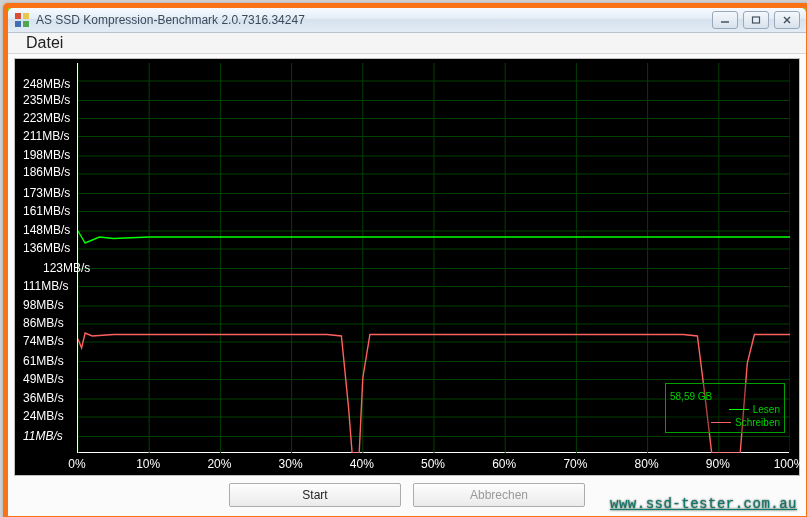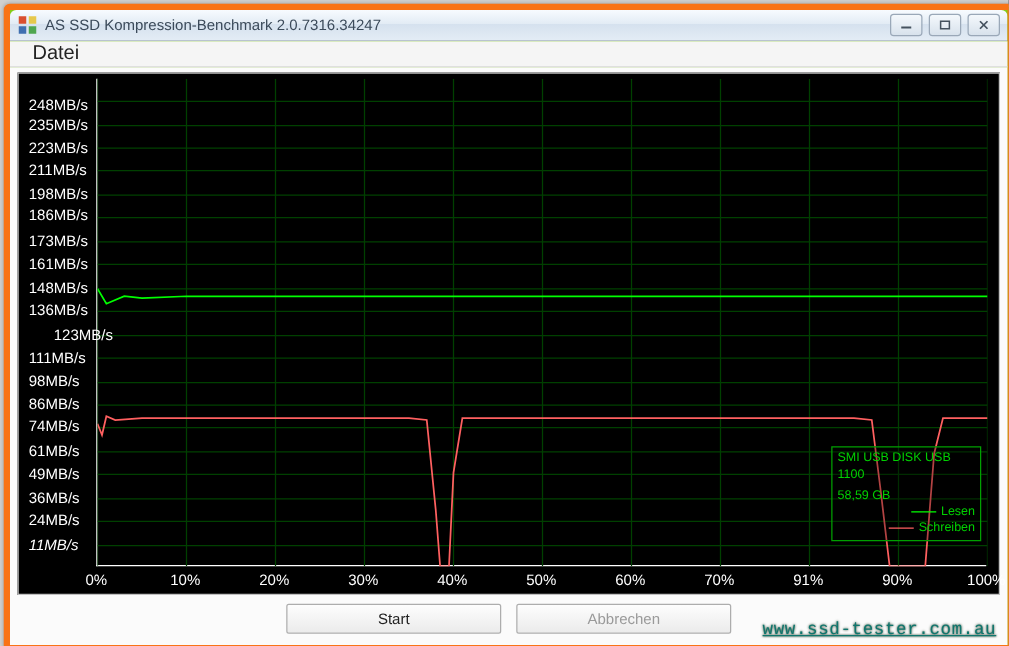--- a/index.html
+++ b/index.html
@@ -235,21 +235,20 @@
               <line x1="498.4" x2="498.4" y1="0" y2="390"></line>
               <line x1="569.6" x2="569.6" y1="0" y2="390"></line>
               <line x1="640.8000000000001" x2="640.8000000000001" y1="0" y2="390"></line>
               <line x1="712" x2="712" y1="0" y2="390"></line>
             </g>
             <polyline points="0.0,168.0 7.1,180.0 21.4,174.0 35.6,175.5 71.2,174.0 106.8,174.0 142.4,174.0 178.0,174.0 213.6,174.0 249.2,174.0 284.8,174.0 320.4,174.0 356.0,174.0 391.6,174.0 427.2,174.0 462.8,174.0 498.4,174.0 534.0,174.0 569.6,174.0 605.2,174.0 640.8,174.0 676.4,174.0 712.0,174.0" fill="none" stroke="#00ff00" stroke-width="1.4"></polyline>
             <polyline points="0.0,276.0 3.6,285.0 7.1,270.0 14.2,273.0 35.6,271.5 71.2,271.5 106.8,271.5 142.4,271.5 178.0,271.5 213.6,271.5 249.2,271.5 263.4,273.0 270.6,345.0 274.1,390.0 281.2,390.0 284.8,315.0 291.9,271.5 320.4,271.5 356.0,271.5 391.6,271.5 427.2,271.5 462.8,271.5 498.4,271.5 534.0,271.5 569.6,271.5 605.2,271.5 619.4,273.0 626.6,330.0 633.7,390.0 662.2,390.0 669.3,300.0 676.4,271.5 712.0,271.5" fill="none" stroke="#ff6060" stroke-width="1.4"></polyline>
           </svg>
         </div>
       <div class="info-box">
-        <div>SMI USB DISK USB 1100</div>
         <div style="height:4px"></div>
         <div>58,59 GB</div>
         <div class="legend-row">
           <span class="legend-line" id="leg-read" style="background: rgb(0, 255, 0);"></span>
           <span>Lesen</span>
         </div>
         <div class="legend-row">
           <span class="legend-line" id="leg-write" style="background: rgb(255, 96, 96);"></span>
           <span>Schreiben</span>
         </div>
@@ -275,21 +274,21 @@
         <div class="axis-label y-label" style="top: 33.5px;">235MB/s</div>
         <div class="axis-label y-label" style="top: 18px;">248MB/s</div>
         <div class="axis-label x-label" style="left: 62px;">0%</div>
         <div class="axis-label x-label" style="left: 133.2px;">10%</div>
         <div class="axis-label x-label" style="left: 204.4px;">20%</div>
         <div class="axis-label x-label" style="left: 275.6px;">30%</div>
         <div class="axis-label x-label" style="left: 346.8px;">40%</div>
         <div class="axis-label x-label" style="left: 418px;">50%</div>
         <div class="axis-label x-label" style="left: 489.2px;">60%</div>
         <div class="axis-label x-label" style="left: 560.4px;">70%</div>
-        <div class="axis-label x-label" style="left: 631.6px;">91%</div>
+        <div class="axis-label x-label" style="left: 631.6px;">80%</div>
         <div class="axis-label x-label" style="left: 702.8px;">90%</div>
         <div class="axis-label x-label" style="left: 774px;">100%</div>
       </div>
 
     <div class="buttons-row">
       <div class="btn">Start</div>
       <div class="btn disabled">Abbrechen</div>
     </div>
   </div>
 </div>

